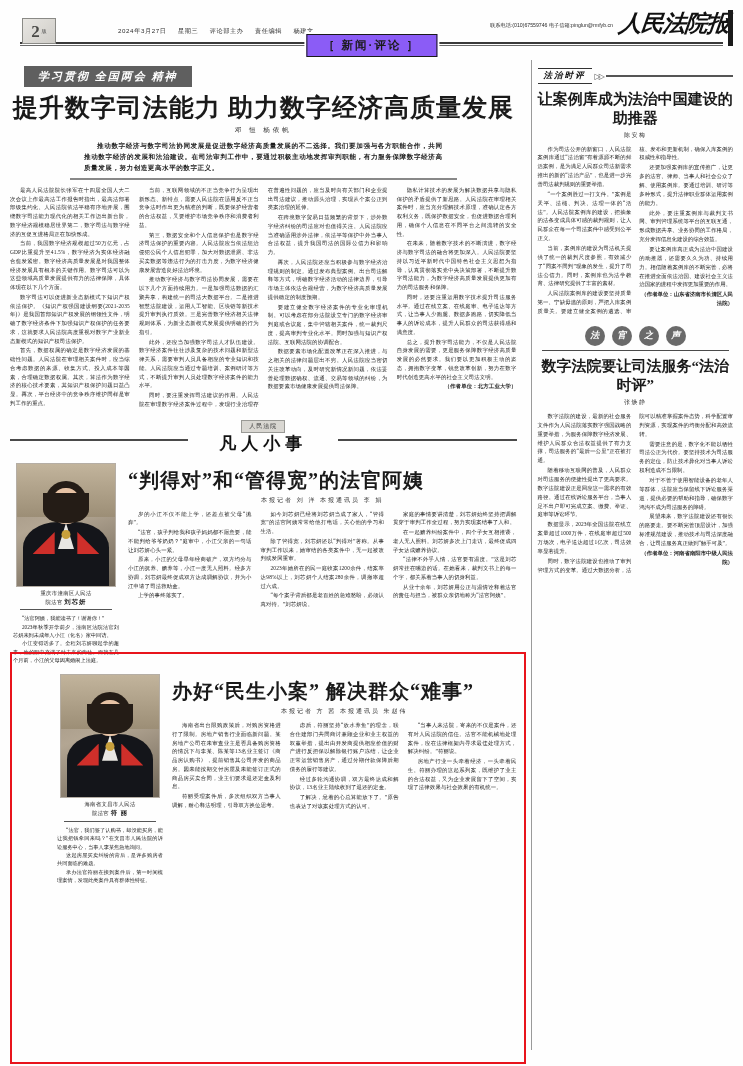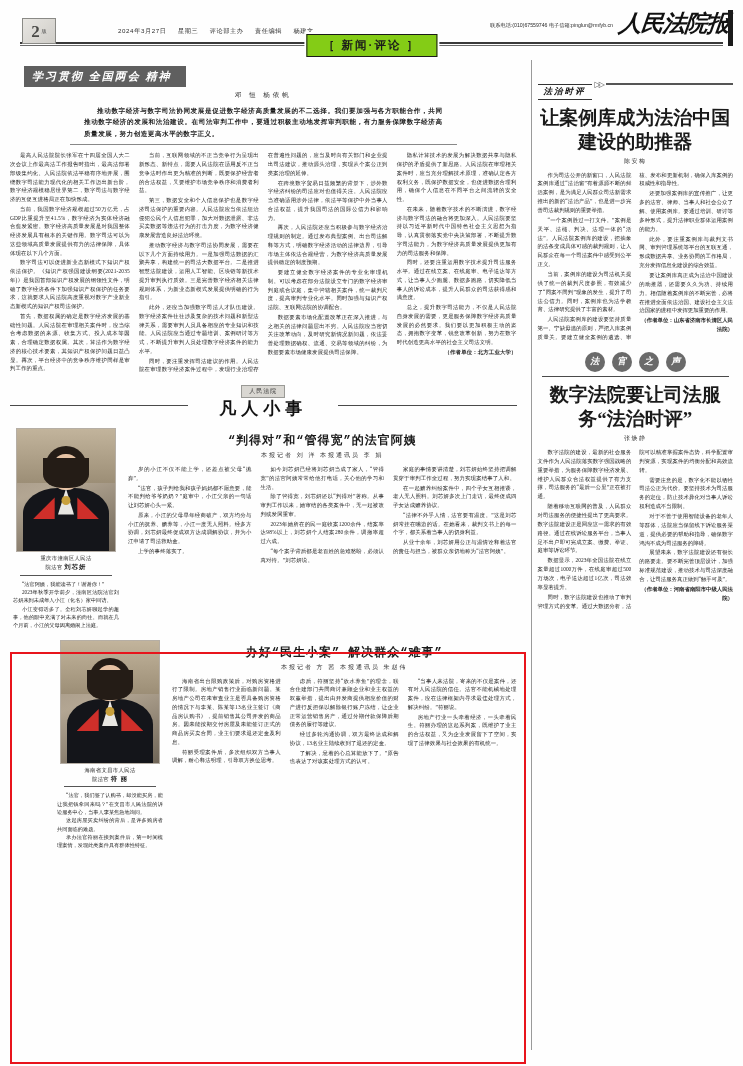--- a/index.html
+++ b/index.html
@@ -84,21 +84,21 @@
     position: absolute;
     left: 10px; right: 10px; top: 34px;
     height: 4px;
   }
   .rule-thick { height: 2.2px; background: #3a3a3a; width: 100%; }
   .rule-thin { height: 0.8px; background: #6a6a6a; width: 100%; margin-top: 1.2px; }
   .section-chip {
     position: absolute;
     left: 50%; transform: translateX(-50%);
     top: 26px;
-    background: #84cc16;
+    background: #8b5cf6;
     border: 1.6px solid #1a1a1a;
     padding: 3px 16px;
     font-size: 11.5px;
     font-weight: bold;
     letter-spacing: 2px;
     z-index: 4;
     font-family: "Liberation Sans", sans-serif;
     box-shadow: 0 0 0 2px #fff;
   }
 
@@ -111,21 +111,21 @@
   }
   .col-left { width: 516px; position: relative; padding-right: 8px; }
   .vdivider { width: 1px; background: #9a9a9a; margin: 0 6px; flex: 0 0 1px; }
   .col-right { width: 196px; position: relative; }
 
   
   .kicker-banner {
     display: inline-block;
     background: #5f5f5f;
     color: #fff;
-    padding: 3px 14px 3px 8px;
+    padding: 3px 14px 3px 14px;
     font-size: 11px;
     font-weight: bold;
     letter-spacing: 2px;
     font-family: "Liberation Serif", serif;
     font-style: italic;
     margin: 6px 0 4px 14px;
   }
   .headline-main {
     text-align: center;
     font-size: 25px;
@@ -300,26 +300,26 @@
   .photo-cap b { font-size: 6.4px; letter-spacing: 1px; }
   .cap-rule { height: 1px; background: #555; margin: 3px 10px 4px 10px; }
   .photo-note {
     font-size: 5.2px; line-height: 1.6; text-align: justify;
     padding: 0 3px; color: #222;
   }
   .photo-note p { margin: 0; text-indent: 9px; }
 
   
   .headline-sub {
-    text-align: center;
-    font-size: 12px;
+    text-align: left;
+    font-size: 20px;
     font-weight: bold;
     letter-spacing: 1px;
     margin: 8px 0 2px 0;
-    font-family: Liberation Mono, monospace;
+    font-family: Liberation Serif, serif;
   }
   .byline2 {
     text-align: center;
     font-size: 6px;
     letter-spacing: 2px;
     color: #333;
     margin-bottom: 5px;
     font-family: "Liberation Sans", sans-serif;
   }
 
@@ -331,27 +331,26 @@
   .rsec-tag {
     font-size: 8.5px;
     font-weight: bold;
     font-family: "Liberation Serif", serif;
     font-style: italic;
     letter-spacing: 2px;
     border-top: 1.2px solid #333;
     border-bottom: 1.2px solid #333;
     padding: 1px 6px;
     color: #111;
-    margin-top: 16px;
   }
   .rsec-arrows { font-size: 8px; color: #555; margin: 0 3px; letter-spacing:-2px; }
   .rsec-line { flex: 1; height: 1.2px; background: #555; }
   .rhead {
     text-align: center;
-    font-size: 19px;
+    font-size: 15px;
     font-weight: bold;
     letter-spacing: 0px;
     line-height: 1.25;
     margin: 6px 0 3px 0;
     font-family: "Liberation Serif", serif;
   }
   .rbyline {
     text-align: center;
     font-size: 6px;
     letter-spacing: 1.5px;
@@ -410,20 +409,21 @@
       <div class="rule-thin"></div>
     </div>
     <div class="section-chip">［ 新闻·评论 ］</div>
   </div>
 
   <div class="body-area">
 
     <div class="col-left">
 
       <div class="kicker-banner">学习贯彻 全国两会 精神</div>
+      <div class="headline-main">提升数字司法能力  助力数字经济高质量发展</div>
       <div class="byline">邓  恒   杨依帆</div>
 
       <div class="lead-box">
         <p>推动数字经济与数字司法协同发展是促进数字经济高质量发展的不二选择。我们要加强与各方职能合作，共同推动数字经济的发展和法治建设。在司法审判工作中，要通过积极主动地发挥审判职能，有力服务保障数字经济高质量发展，努力创造更高水平的数字正义。</p>
       </div>
       <div class="lead-rule"></div>
 
       <div class="textcols" id="lead-cols">
           <p>最高人民法院院长张军在十四届全国人大二次会议上作最高法工作报告时指出，最高法部署部级集约化、人民法院依法平稳有序地开展，围绕数字司法能力现代化的相关工作迈出新台阶，数字经济规模稳居世界第二，数字司法与数字经济的互促互进格局正在加快形成。</p>
           <p>当前，我国数字经济规模超过50万亿元，占GDP比重提升至41.5%，数字经济为实体经济融合愈发紧密。数字经济高质量发展是对我国整体经济发展具有根本的关键作用。数字司法可以为这些领域高质量发展提供有力的法律保障，具体体现在以下几个方面。</p>

